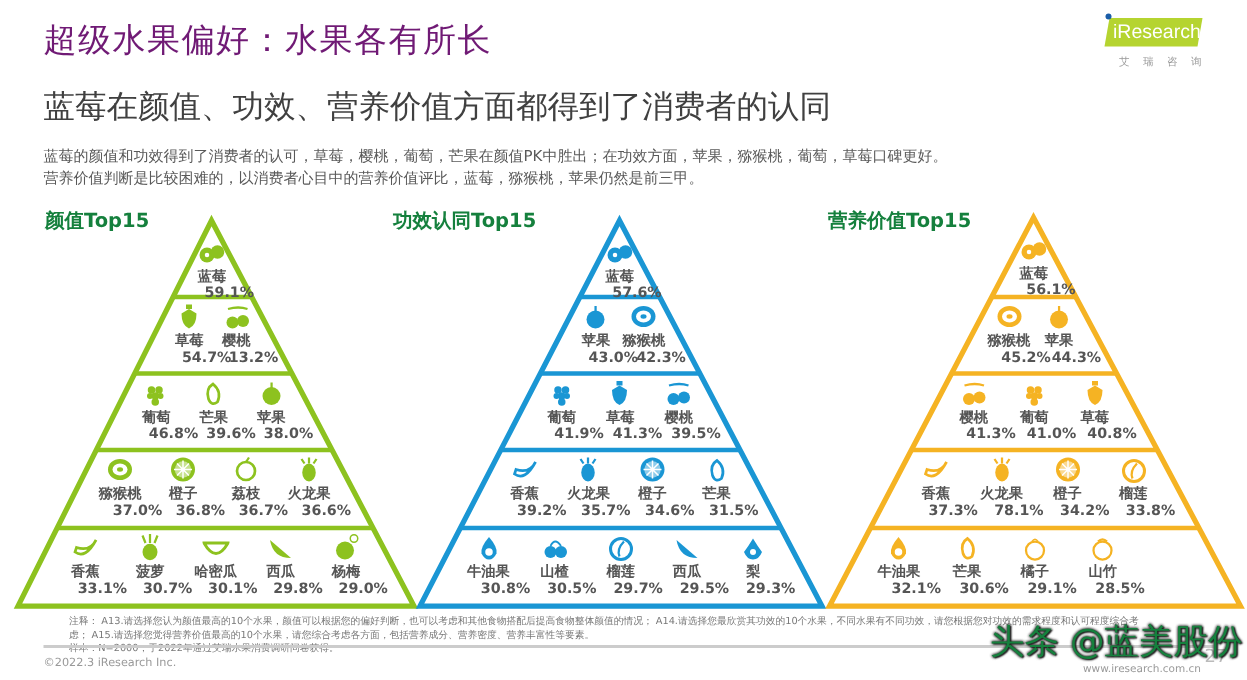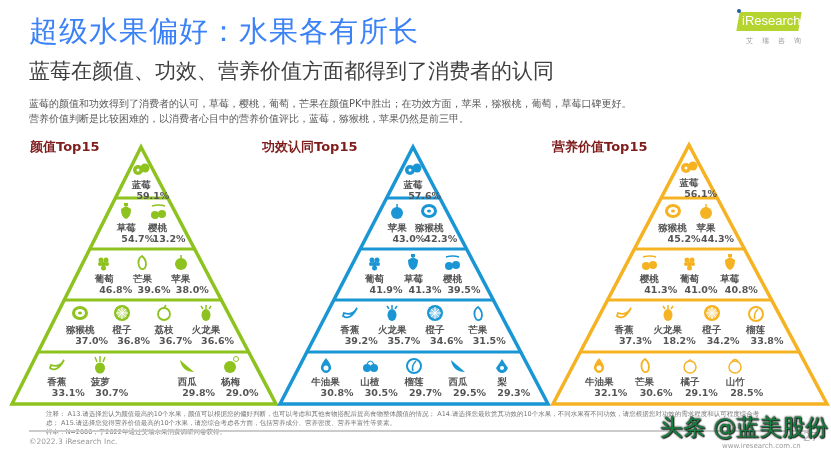--- a/index.html
+++ b/index.html
@@ -1,26 +1,26 @@
 <!DOCTYPE html>
 <html><head>
 <meta charset="utf-8">
 <style>
   html,body{margin:0;padding:0;background:#fff;}
   body{width:831px;height:453px;position:relative;overflow:hidden;font-family:"DejaVu Sans","Liberation Sans",sans-serif;color:#404040;}
   .abs{position:absolute;}
-  #title{left:29px;top:12px;font-size:29px;color:#3b82f6;letter-spacing:1px;white-space:nowrap;}
+  #title{left:29px;top:12px;font-size:22px;color:#701a75;letter-spacing:1px;white-space:nowrap;}
   #subtitle{left:29px;top:57px;font-size:21px;color:#404040;white-space:nowrap;}
   .desc{left:29px;font-size:10px;color:#595959;white-space:nowrap;}
   #logo{left:734px;top:12px;width:70px;height:38px;}
   .logo-box{position:absolute;left:4px;top:0;width:62px;height:19px;background:#b5d430;transform:skewX(-10deg);}
   .logo-text{position:absolute;left:8px;top:1px;font-size:13px;color:#fff;font-family:"Liberation Sans",sans-serif;}
   .logo-dot{position:absolute;left:3px;top:-3px;width:4px;height:4px;border-radius:50%;background:#1a5da8;}
   .logo-sub{position:absolute;left:12px;top:24px;font-size:7px;color:#999;letter-spacing:9px;white-space:nowrap;}
-  .ptitle{font-size:13px;font-weight:bold;color:#7f1d1d;white-space:nowrap;}
+  .ptitle{font-size:13px;font-weight:bold;color:#15803d;white-space:nowrap;}
   svg.pyr{position:absolute;left:0;top:0;}
   .item{position:absolute;width:56px;text-align:center;transform:translateX(-50%);}
   .item .ic{display:block;margin:0 auto;width:18px;height:18px;}
   .item .nm{display:block;font-size:9.5px;color:#555;line-height:11px;margin-top:2px;font-weight:bold;}
   .item .pc{display:block;font-size:9.5px;color:#555;line-height:11px;font-weight:bold;text-align:right;}
   .foot{left:46px;font-size:6.5px;color:#777;white-space:nowrap;}
   #hr{left:29px;top:430px;width:780px;height:2px;background:#ccc;}
   #copyright{left:29px;top:437px;font-size:7.5px;color:#999;}
   #url{left:722px;top:442px;font-size:7px;color:#999;}
   #pageno{left:803px;top:430px;font-size:12px;color:#bbb;}
@@ -110,20 +110,23 @@
           <ellipse cx="9" cy="11" rx="4.5" ry="6" fill="#8dc21f"></ellipse>
           <path d="M6 5 L4 2 M9 5 L9 1 M12 5 L14 2" stroke="#8dc21f" stroke-width="1.5"></path>
         </svg></span><span class="nm">火龙果</span><span class="pc">36.6%</span></div>
     <div class="item" style="left: 56.7798px; top: 356px;"><span><svg class="ic" viewBox="0 0 18 18">
           <path d="M2 12 Q9 17 16 4 Q12 12 3 9 Z" fill="none" stroke="#8dc21f" stroke-width="1.8"></path>
         </svg></span><span class="nm">香蕉</span><span class="pc">33.1%</span></div>
     <div class="item" style="left: 100.238px; top: 356px;"><span><svg class="ic" viewBox="0 0 18 18">
           <ellipse cx="9" cy="12" rx="5" ry="5.5" fill="#8dc21f"></ellipse>
           <path d="M6 6 L4 1 M9 6 L9 0 M12 6 L14 1" stroke="#8dc21f" stroke-width="1.5"></path>
         </svg></span><span class="nm">菠萝</span><span class="pc">30.7%</span></div>
+    <div class="item" style="left: 143.696px; top: 356px;"><span><svg class="ic" viewBox="0 0 18 18">
+          <path d="M1 6 Q9 20 17 6 Z" fill="none" stroke="#8dc21f" stroke-width="2"></path>
+        </svg></span><span class="nm">哈密瓜</span><span class="pc">30.1%</span></div>
     <div class="item" style="left: 187.155px; top: 356px;"><span><svg class="ic" viewBox="0 0 18 18">
           <path d="M2 4 L16 16 Q4 16 2 4Z" fill="#8dc21f"></path>
         </svg></span><span class="nm">西瓜</span><span class="pc">29.8%</span></div>
     <div class="item" style="left: 230.613px; top: 356px;"><span><svg class="ic" viewBox="0 0 18 18">
           <circle cx="8" cy="11" r="6" fill="#8dc21f"></circle>
           <circle cx="14" cy="3" r="2.5" fill="none" stroke="#8dc21f" stroke-width="1"></circle>
         </svg></span><span class="nm">杨梅</span><span class="pc">29.0%</span></div>
     <div class="item" style="left: 413.119px; top: 159px;"><span><svg class="ic" viewBox="0 0 18 18">
           <circle cx="6" cy="11" r="5" fill="#1a96d4"></circle>
           <circle cx="13" cy="9" r="4.5" fill="#1a96d4"></circle>
@@ -220,21 +223,21 @@
     <div class="item" style="left: 729.833px; top: 253px;"><span><svg class="ic" viewBox="0 0 18 18">
           <path d="M9 4 L4 7 Q4 15 9 17 Q14 15 14 7 Z" fill="#f5b323"></path>
           <rect x="7" y="1" width="4" height="3" fill="#f5b323"></rect>
         </svg></span><span class="nm">草莓</span><span class="pc">40.8%</span></div>
     <div class="item" style="left: 623.893px; top: 304px;"><span><svg class="ic" viewBox="0 0 18 18">
           <path d="M2 12 Q9 17 16 4 Q12 12 3 9 Z" fill="none" stroke="#f5b323" stroke-width="1.8"></path>
         </svg></span><span class="nm">香蕉</span><span class="pc">37.3%</span></div>
     <div class="item" style="left: 667.764px; top: 304px;"><span><svg class="ic" viewBox="0 0 18 18">
           <ellipse cx="9" cy="11" rx="4.5" ry="6" fill="#f5b323"></ellipse>
           <path d="M6 5 L4 2 M9 5 L9 1 M12 5 L14 2" stroke="#f5b323" stroke-width="1.5"></path>
-        </svg></span><span class="nm">火龙果</span><span class="pc">18.2%</span></div>
+        </svg></span><span class="nm">火龙果</span><span class="pc">78.1%</span></div>
     <div class="item" style="left: 711.634px; top: 304px;"><span><svg class="ic" viewBox="0 0 18 18">
           <circle cx="9" cy="9" r="8" fill="#f5b323"></circle>
           <circle cx="9" cy="9" r="5.5" fill="#fff" opacity=".5"></circle>
           <path d="M9 3V15M3 9H15M5 5L13 13M13 5L5 13" stroke="#fff" stroke-width="1"></path>
         </svg></span><span class="nm">橙子</span><span class="pc">34.2%</span></div>
     <div class="item" style="left: 755.505px; top: 304px;"><span><svg class="ic" viewBox="0 0 18 18">
           <circle cx="9" cy="10" r="7" fill="none" stroke="#f5b323" stroke-width="2"></circle>
           <path d="M11 5 Q6 10 8 15" stroke="#f5b323" stroke-width="1.5" fill="none"></path>
         </svg></span><span class="nm">榴莲</span><span class="pc">33.8%</span></div>
     <div class="item" style="left: 599.302px; top: 356px;"><span><svg class="ic" viewBox="0 0 18 18">

